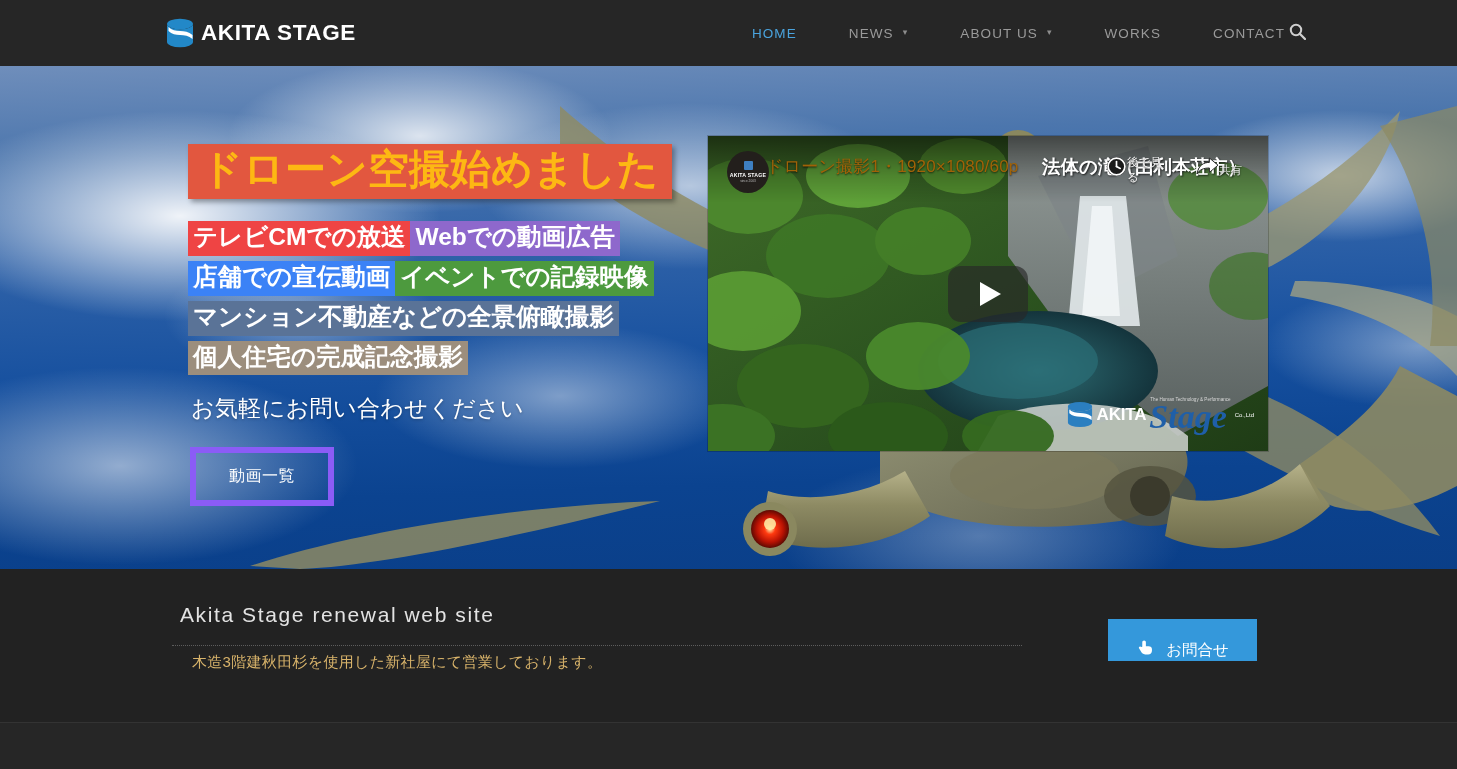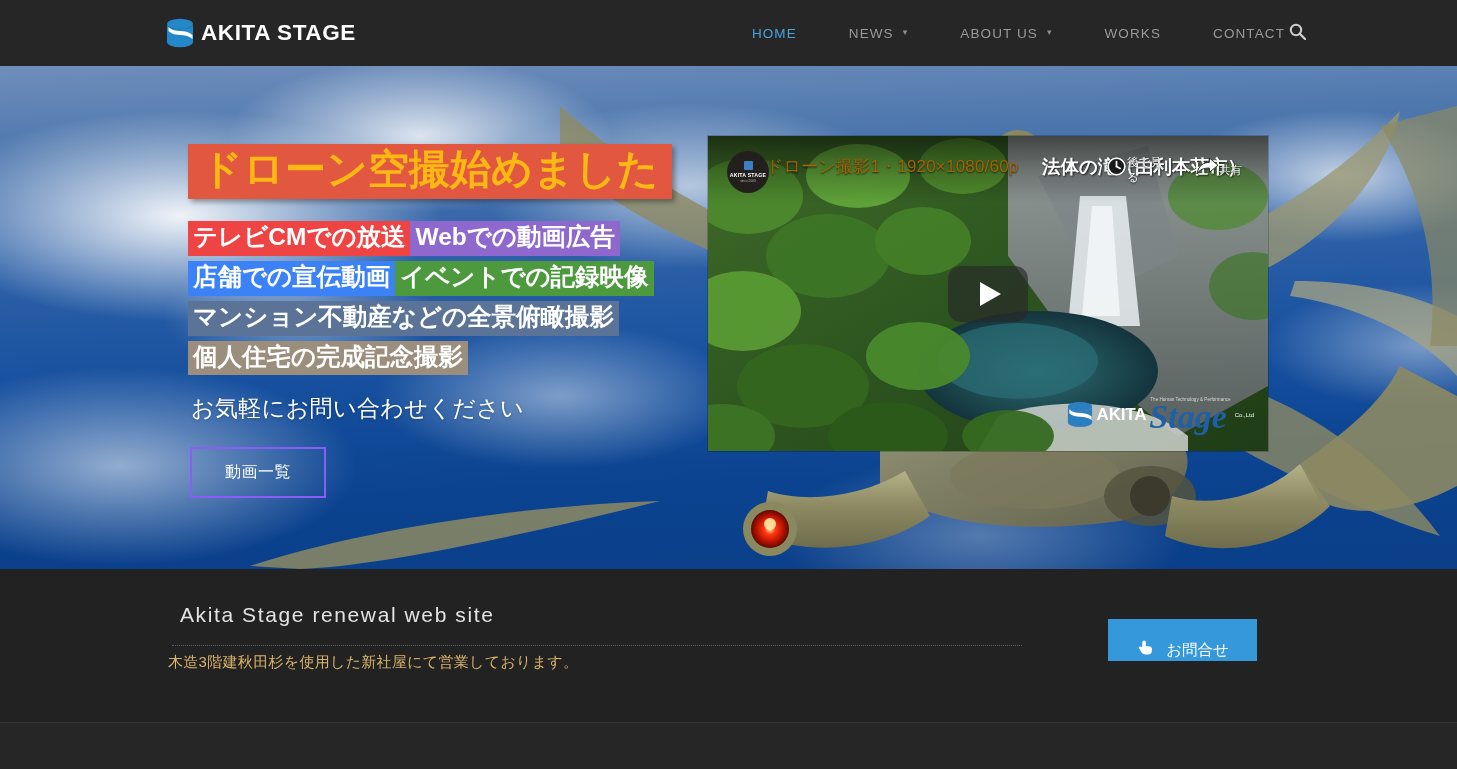--- a/index.html
+++ b/index.html
@@ -97,21 +97,21 @@
   .r2{ margin-top:5px; }
   .r3{ margin-top:5px; }
   .r4{ margin-top:5px; }
   .hero-lead{
     margin-top:18px; color:#ffffff; font-size:23px;
     padding-left:3px; letter-spacing:.4px;
     text-shadow:0 1px 3px rgba(0,0,0,.25);
   }
   .hero-btn{
     margin-top:23px; margin-left:2px;
-    display:inline-block; border:2px solid #8b5cf6;
+    display:inline-block; border:6px solid #8b5cf6;
     color:#ffffff; font-size:16px;
     padding:13px 33px; background:transparent; cursor:pointer;
     letter-spacing:.5px;
   }
 
   
   .video-box{
     position:absolute; left:708px; top:70px;
     width:560px; height:315px; overflow:hidden; z-index:8;
     background:#111;
@@ -183,21 +183,21 @@
   .sec-title{
     position:absolute; left:180px; top:34px;
     color:#e3e3e3; font-size:21px; letter-spacing:1.6px;
     font-weight:normal;
   }
   .dotted{
     position:absolute; left:172px; top:76px; width:850px; height:0;
     border-top:1px dotted #5d5d5d;
   }
   .sec-body{
-    position:absolute; left:168px; top:84px;
+    position:absolute; left:192px; top:84px;
     color:#d8b36a; font-size:15px; letter-spacing:.3px;
   }
   .contact-btn{
     position:absolute; left:1108px; top:619px; width:149px; height:42px;
     background:#3498db; color:#ffffff; border:none; cursor:pointer;
     display:flex; align-items:flex-end; justify-content:center; gap:11px;
     font-size:15.5px; z-index:12;
   }
   .footer-strip{
     position:absolute; top:722px; left:0; width:1457px; height:47px;

